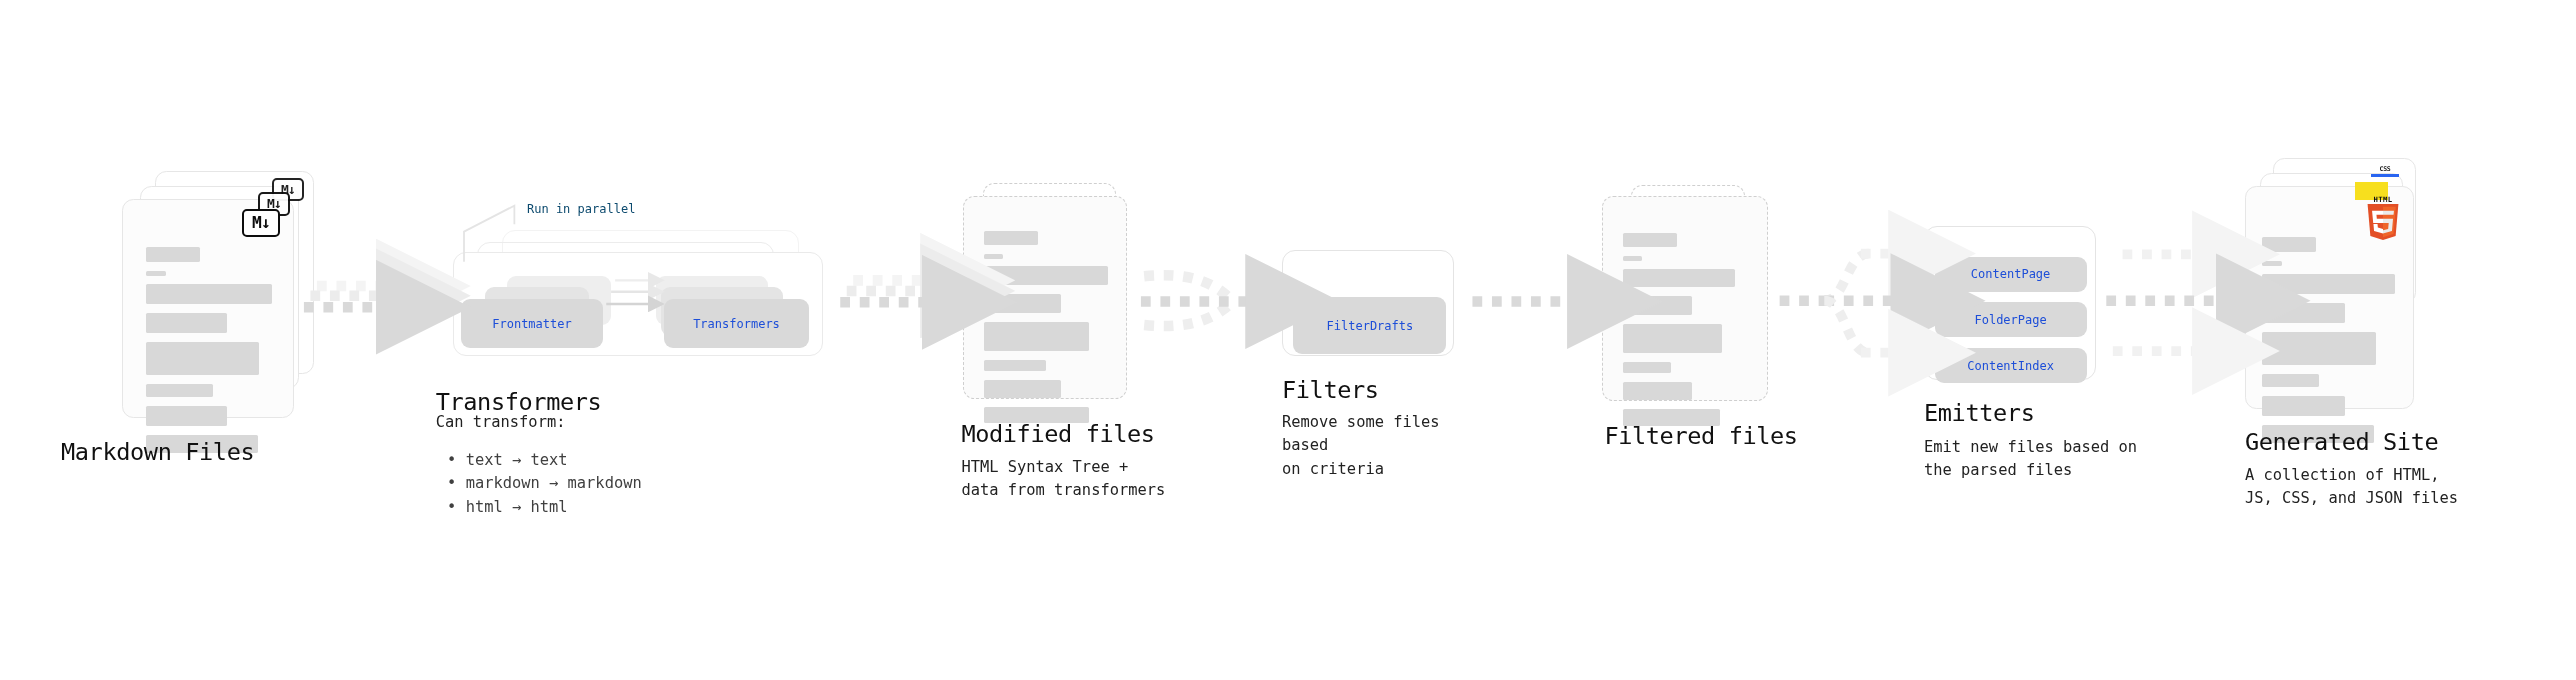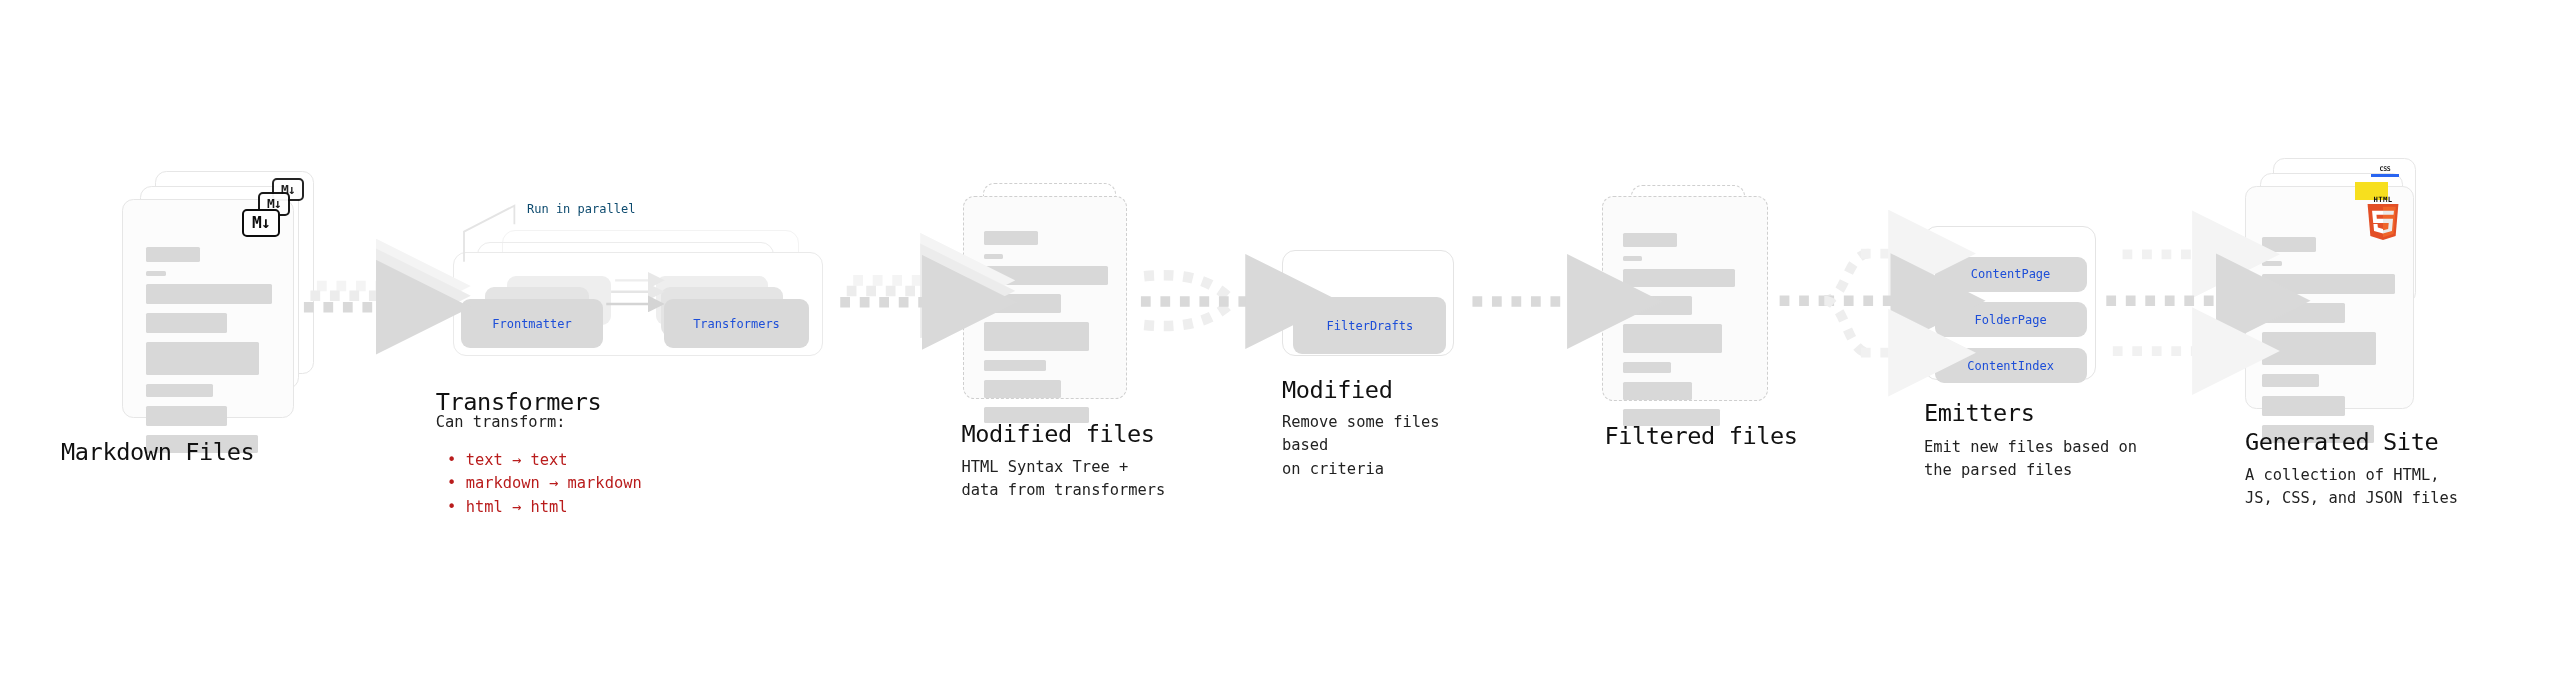--- a/index.html
+++ b/index.html
@@ -28,21 +28,21 @@
 
   
   .title{
     font-size:23.6px;font-weight:400;color:#111;
     letter-spacing:-0.4px;white-space:nowrap;
   }
   .subtitle{
     font-size:15.4px;line-height:1.52;color:#222;
     white-space:pre-line;
   }
-  .sublist{font-size:15.4px;line-height:1.52;color:#b91c1c;}
+  .sublist{font-size:15.4px;line-height:1.52;color:#404040;}
   .sublist .li{padding-left:11.4px;}
 
   
   .pbox{
     position:absolute;box-sizing:border-box;
     border:1.6px solid #e4e4e4;border-radius:13px;background:#ffffff;
   }
   .pill{
     position:absolute;box-sizing:border-box;
     background:#d9d9d9;border-radius:9px;
@@ -159,21 +159,21 @@
   <div class="title" style="position:absolute;left:-1.6px;top:237px;">Modified files</div>
   <div class="subtitle" style="position:absolute;left:-1.6px;top:273px;">HTML Syntax Tree +
 data from transformers</div>
 </div>
 
 <div class="stage-wrap" style="left:1282px;top:250px;width:211px;height:244px;">
 
   <div class="pbox" style="left:0px;top:0px;width:172px;height:106px;"></div>
   <div class="pill" style="left:11.4px;top:27px;width:153px;height:57px;">FilterDrafts</div>
 
-  <div class="title" style="position:absolute;left:0px;top:126px;">Modified</div>
+  <div class="title" style="position:absolute;left:0px;top:126px;">Filters</div>
   <div class="subtitle" style="position:absolute;left:0px;top:161px;">Remove some files based
 on criteria</div>
 </div>
 
 <div class="stage-wrap" style="left:1602px;top:185px;width:203px;height:276px;">
 
   <div class="doc dashed" style="left:29px;top:0px;width:114px;height:46px;background:#ffffff;"></div>
   <div class="doc dashed" style="left:0px;top:11.4px;width:166px;height:205px;">
     <div class="bars" style="left:19.5px;top:36px;right:18px;">
       <div class="bar" style="width:54px;height:14px;"></div>

